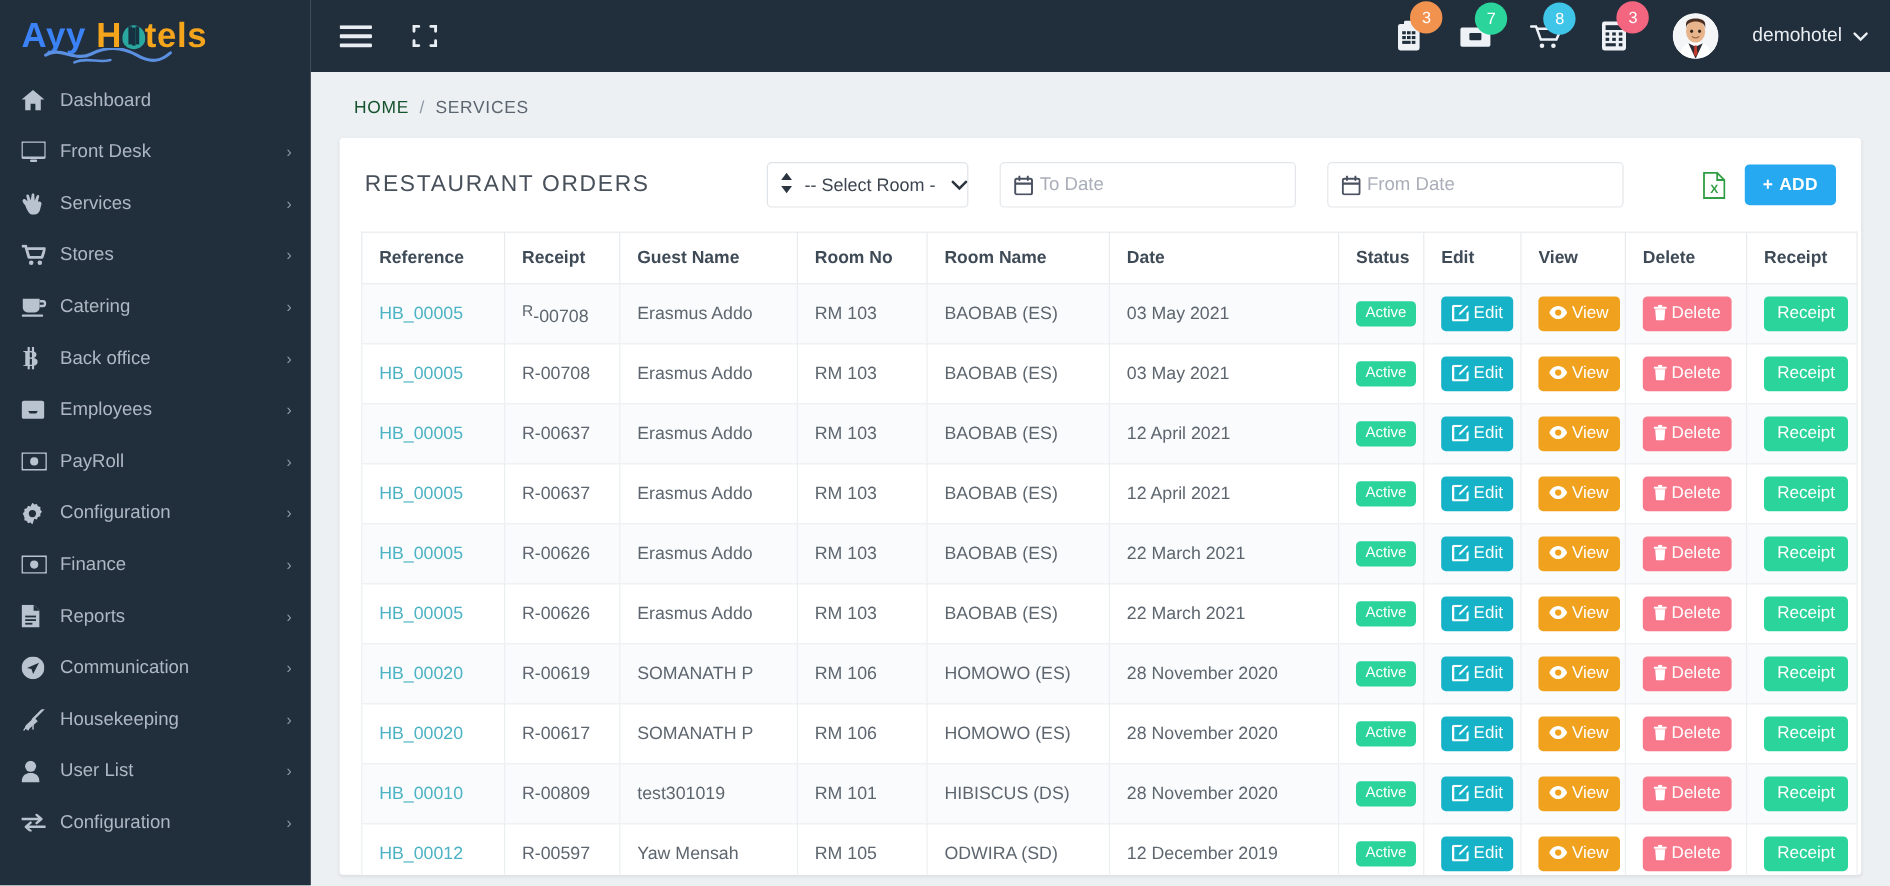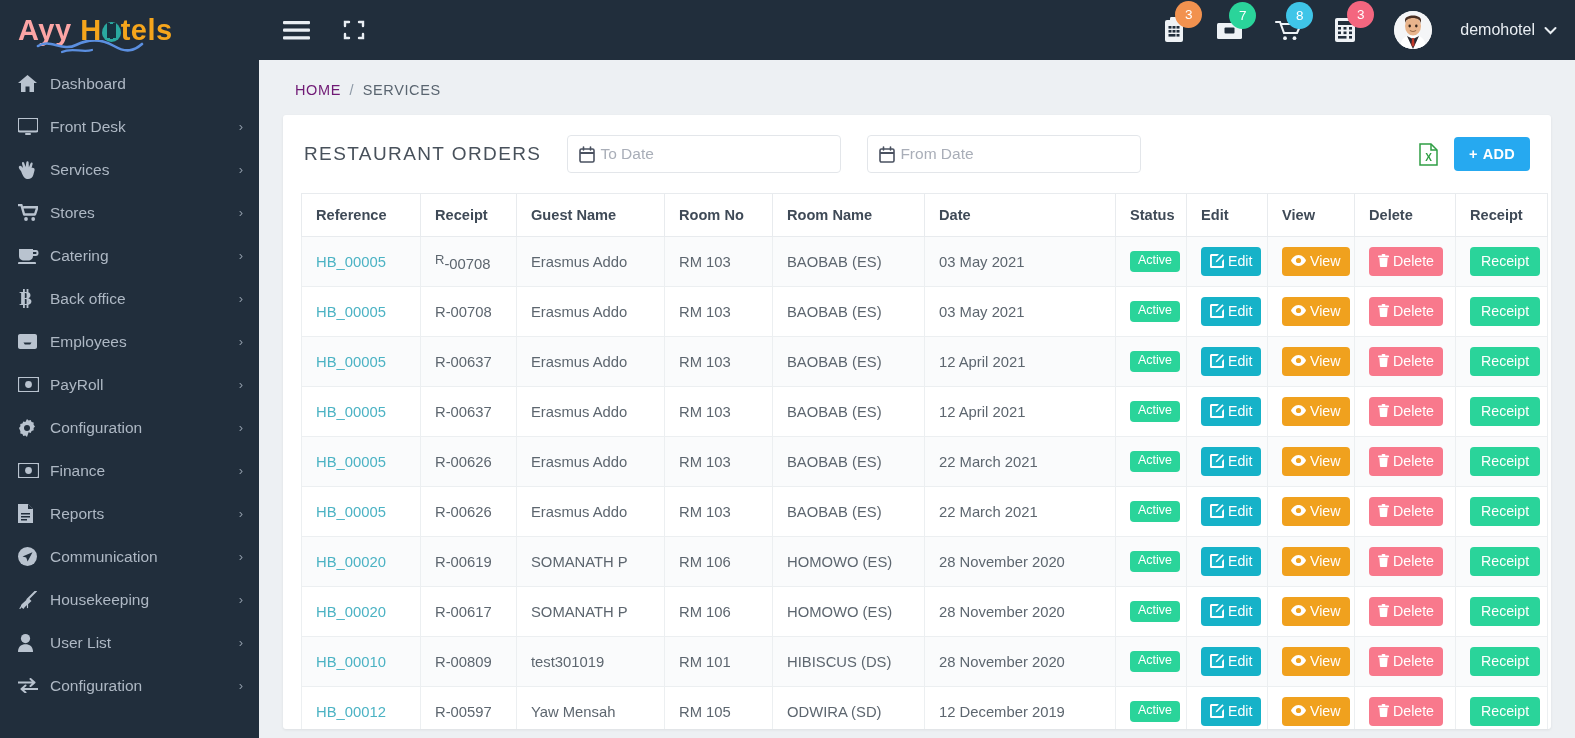--- a/index.html
+++ b/index.html
@@ -16,21 +16,21 @@
     background: #212e3c; position: relative; overflow: hidden;
   }
   #brand {
     height: 60px; display: flex; align-items: center;
     padding-left: 18px; position: relative;
   }
   .brand-txt {
     font-size: 29px; font-weight: bold; letter-spacing: .5px;
     line-height: 1; position: relative;
   }
-  .brand-ayy { color: #fca5a5; }
+  .brand-ayy { color: #3b82f6; }
   .brand-h { color: #f5a51c; }
   .brand-otels { color: #f5a51c; }
   .fork-o {
     display: inline-block; position: relative; width: 19px; height: 22px;
     vertical-align: -3px;
   }
   .fork-o::before {
     content: ""; position: absolute; left: 0; top: 1px;
     width: 19px; height: 20px; border-radius: 50% 50% 50% 50%/55% 55% 45% 45%;
     background: #2aa8a0;
@@ -81,21 +81,21 @@
     background: #f2f2f2; overflow: hidden; position: relative;
   }
   #user-name { color: #e9eef3; font-size: 16px; margin-left: 28px; }
   #user-caret { color: #e9eef3; font-size: 13px; margin-left: 9px; }
 
   
   #content { flex: 1; padding: 0 24px; overflow: hidden; background: #edf0f3; }
   #breadcrumb {
     padding: 22px 0 17px 12px; font-size: 14.5px; letter-spacing: .6px;
   }
-  #breadcrumb .home { color: #701a75; text-decoration: none; }
+  #breadcrumb .home { color: #14532d; text-decoration: none; }
   #breadcrumb .sep { color: #8d99a6; margin: 0 4px; }
   #breadcrumb .cur { color: #5a6570; }
 
   #card {
     background: #fff; border-radius: 3px;
     box-shadow: 0 1px 3px rgba(0,0,0,.07);
     padding: 0 18px; height: 614px; overflow: hidden;
   }
   #card-head {
     display: flex; align-items: center; height: 78px; padding: 0 3px;
@@ -441,20 +441,34 @@
       <a class="home" href="#">HOME</a>
       <span class="sep">/</span>
       <span class="cur">SERVICES</span>
     </div>
 
     <div id="card">
 
       <div id="card-head">
         <span id="card-title">RESTAURANT ORDERS</span>
 
+        <div class="ctrl-select">
+          <span class="sortico">
+            <svg width="11" height="17" viewBox="0 0 11 17" fill="#2b3540">
+                <path d="M5.5 0 L10 6 L1 6 Z"></path>
+                <path d="M5.5 17 L10 11 L1 11 Z"></path>
+              </svg>
+          </span>
+          <span class="selval">-- Select Room -</span>
+          <span class="dncaret">
+            <svg width="15" height="10" viewBox="0 0 15 10" fill="none" stroke="#2b3540" stroke-width="2.1" stroke-linecap="round">
+                <path d="M2 2.5 L7.5 8 L13 2.5"></path>
+              </svg>
+          </span>
+        </div>
 
         <div class="ctrl-date">
           <span class="calico">
             <svg width="16" height="17" viewBox="0 0 16 17" fill="none" stroke="#4a5160" stroke-width="1.6">
               <rect x="1" y="3" width="14" height="13" rx="1.4"></rect>
                 <path d="M1 7 H15" stroke-width="1.8"></path>
               <path d="M4.5 1 V4" stroke-linecap="round"></path>
                 <path d="M11.5 1 V4" stroke-linecap="round"></path>
             </svg>
           </span>

